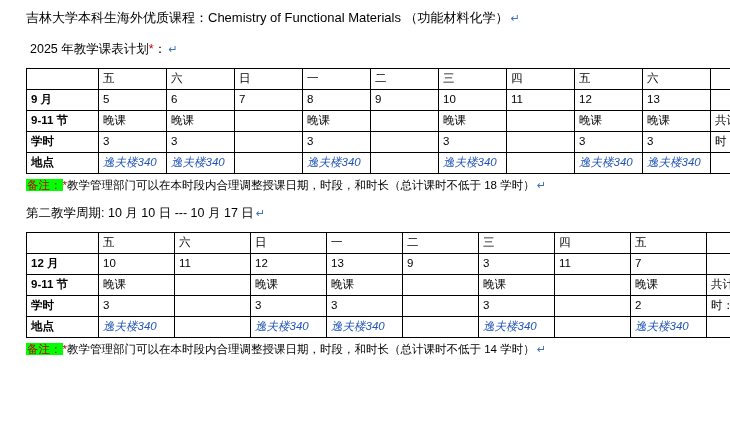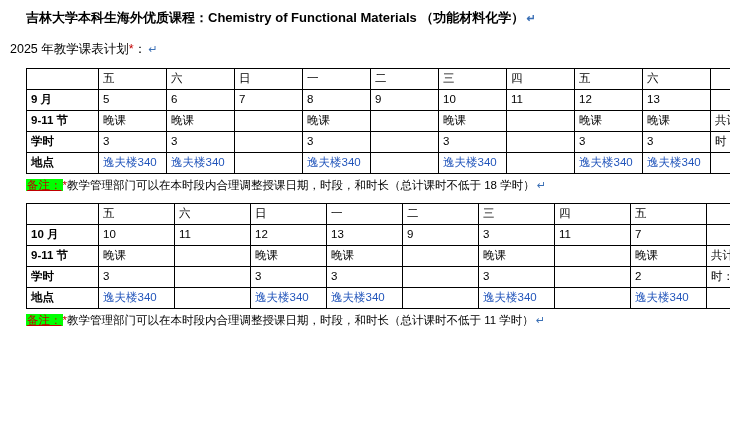--- a/index.html
+++ b/index.html
@@ -17,27 +17,27 @@
   }
   .page {
     position: relative;
     width: 730px;
     height: 443px;
     padding: 0;
     box-sizing: border-box;
   }
   .doc-title {
     font-size: 13px;
-    font-weight: bold;
+    font-weight: normal;
     margin: 9px 0 0 26px;
     letter-spacing: 0px;
     white-space: nowrap;
   }
   .line {
-    margin: 14px 0 0 10px;
+    margin: 14px 0 0 30px;
     font-size: 12.5px;
     white-space: nowrap;
   }
   .pilcrow {
     color: #3a6fb5;
     font-size: 11px;
     margin-left: 2px;
   }
   .asterisk {
     color: #c00000;
@@ -56,31 +56,31 @@
     line-height: 1.25;
     height: 16px;
     overflow: hidden;
   }
   td.lbl {
     white-space: nowrap;
     font-weight: bold;
   }
   .place {
     color: #2255bb;
+    font-style: italic;
   }
   .note-row {
     margin: 4px 0 0 26px;
     font-size: 11.5px;
     white-space: nowrap;
   }
   .note-label {
     background: #00ff00;
     color: #c00000;
     font-weight: normal;
-    text-decoration: underline;
     padding: 0 1px;
   }
   .note-star {
     color: #c00000;
   }
   .note-text {
     color: #000000;
   }
   .spacer-line {
     margin: 12px 0 0 26px;
@@ -186,20 +186,23 @@
         <td class="place">逸夫楼340</td>
         <td></td>
       </tr>
     </tbody>
   </table>
 
   <div class="note-row">
     <span class="note-label">备注：</span><span class="note-star">*</span><span class="note-text">教学管理部门可以在本时段内合理调整授课日期，时段，和时长（总计课时不低于 18 学时）</span><span class="pilcrow">↵</span>
   </div>
 
+  <div class="spacer-line">
+    <span>第二教学周期: 10 月 10 日 --- 10 月 17 日</span><span class="pilcrow">↵</span>
+  </div>
 
   <table class="sched">
     <colgroup>
       <col style="width:72px">
       <col style="width:76px">
       <col style="width:76px">
       <col style="width:76px">
       <col style="width:76px">
       <col style="width:76px">
       <col style="width:76px">
@@ -214,21 +217,21 @@
         <td>六</td>
         <td>日</td>
         <td>一</td>
         <td>二</td>
         <td>三</td>
         <td>四</td>
         <td>五</td>
         <td></td>
       </tr>
       <tr>
-        <td class="lbl">10 月</td>
+        <td class="lbl">12 月</td>
         <td>10</td>
         <td>11</td>
         <td>12</td>
         <td>13</td>
         <td>9</td>
         <td>3</td>
         <td>11</td>
         <td>7</td>
         <td></td>
       </tr>
@@ -265,16 +268,16 @@
         <td class="place"></td>
         <td class="place">逸夫楼340</td>
         <td class="place"></td>
         <td class="place">逸夫楼340</td>
         <td></td>
       </tr>
     </tbody>
   </table>
 
   <div class="note-row">
-    <span class="note-label">备注：</span><span class="note-star">*</span><span class="note-text">教学管理部门可以在本时段内合理调整授课日期，时段，和时长（总计课时不低于 11 学时）</span><span class="pilcrow">↵</span>
+    <span class="note-label">备注：</span><span class="note-star">*</span><span class="note-text">教学管理部门可以在本时段内合理调整授课日期，时段，和时长（总计课时不低于 14 学时）</span><span class="pilcrow">↵</span>
   </div>
 
 </div>
 
 </body></html>

